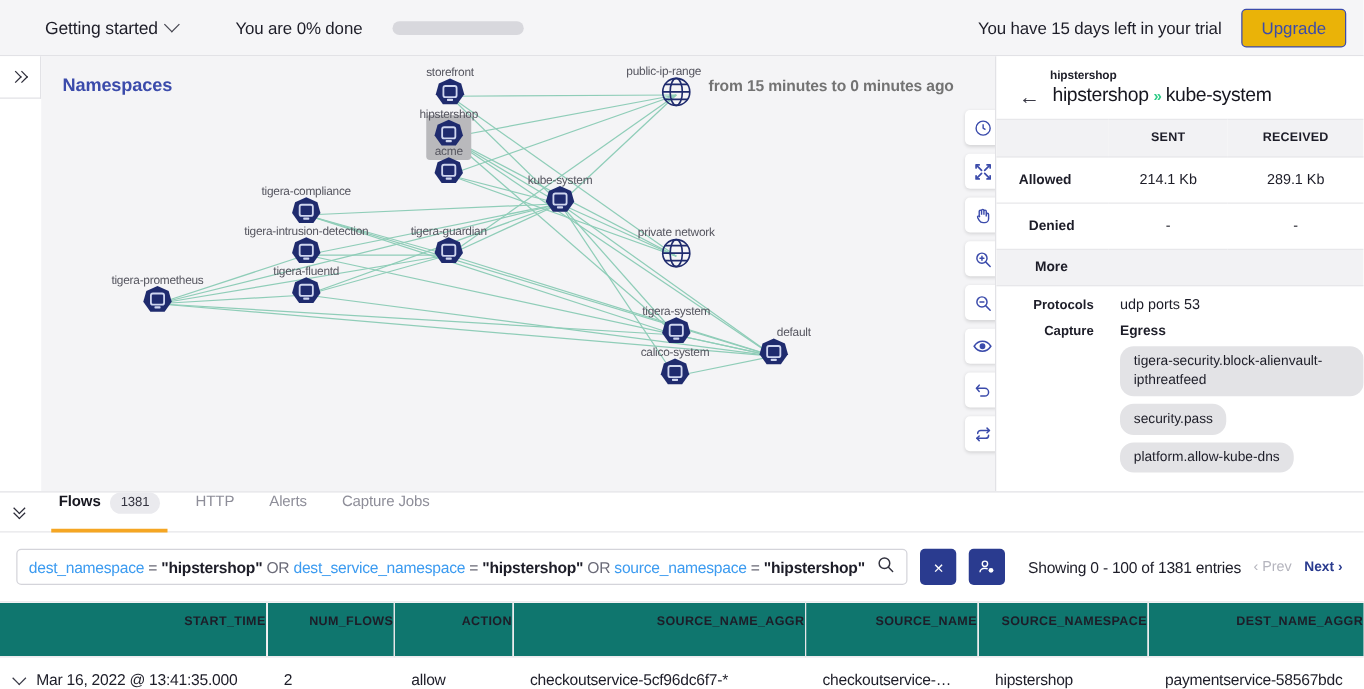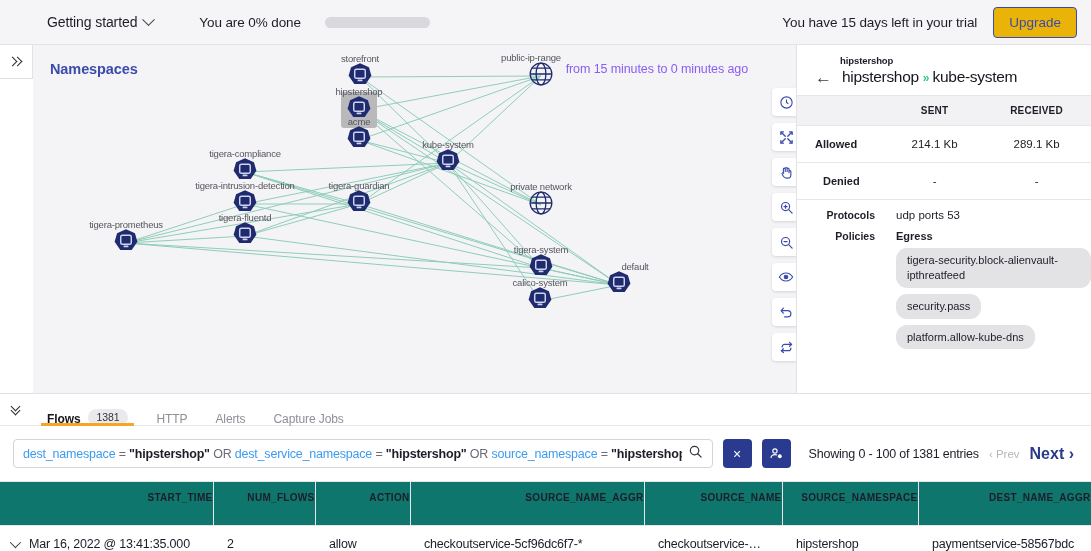--- a/index.html
+++ b/index.html
@@ -10,21 +10,21 @@
     overflow: hidden;
   }
   #app { position: relative; width: 1091px; height: 551px; background:#fff; }
 
   
   .topbar {
     position:absolute; left:0; top:0; width:1091px; height:45px;
     background:#f5f5f7; border-bottom:1px solid #e2e2e6;
     display:flex; align-items:center;
   }
-  .tb-left { display:flex; align-items:center; padding-left:47px; gap:14px; }
+  .tb-left { display:flex; align-items:center; padding-left:36px; gap:14px; }
   .getting-started {
     font-size:14px; color:#1d1d28; font-weight:400; cursor:pointer;
     display:flex; align-items:center; gap:7px; letter-spacing:-0.1px;
   }
   .chev-dn {
     width:9px; height:9px; border-right:1.6px solid #44444f;
     border-bottom:1.6px solid #44444f; transform:rotate(45deg) translate(-2px,-2px);
   }
   .done-text { font-size:13.5px; color:#1d1d28; margin-left:32px; letter-spacing:-0.1px;}
   .progress-track {
@@ -56,22 +56,23 @@
   
   .graph-panel {
     position:absolute; left:33px; top:45px; width:763px; height:348px;
     background:#f4f4f6; overflow:hidden;
   }
   .graph-title {
     position:absolute; left:17px; top:16px; font-size:14.5px;
     color:#3b4bab; font-weight:600; letter-spacing:-0.1px;
   }
   .time-range {
-    position:absolute; right:48px; top:17px; font-size:12.5px; color:#8b5cf6;
+    position:absolute; right:33px; top:17px; font-size:12.5px; color:#737373;
     letter-spacing:-0.1px;
+    font-weight:bold;
   }
   .graph-svg { position:absolute; left:0; top:0; }
 
   .node-label {
     position:absolute; font-size:9.5px; color:#55555f;
     transform:translateX(-50%); white-space:nowrap; letter-spacing:-0.2px;
   }
   .node {
     position:absolute; transform:translate(-50%,-50%); cursor:pointer;
   }
@@ -134,21 +135,21 @@
   .tabs-caret { width:33px; display:flex; align-items:center; justify-content:center; cursor:pointer;}
   .caret-dbl { position:relative; width:13px; height:11px;}
   .caret-dbl span{
     position:absolute; width:7px;height:7px; left:2px;
     border-right:1.8px solid #2b2b38; border-bottom:1.8px solid #2b2b38;
     transform:rotate(45deg);
   }
   .caret-dbl span:nth-child(1){ top:-1px;}
   .caret-dbl span:nth-child(2){ top:3px;}
   .tab {
-    display:flex; align-items:flex-end; gap:7px; height:32px; padding:0 14px;
+    display:flex; align-items:flex-start; gap:7px; height:32px; padding:0 14px;
     font-size:12px; color:#8e8e99; cursor:pointer; position:relative; letter-spacing:-0.1px;
   }
   .tab.active { color:#16161f; font-weight:bold; }
   .tab.active:after {
     content:""; position:absolute; left:8px; right:8px; bottom:0; height:2.5px; background:#f5a623;
   }
   .tab .badge {
     background:#eaeaee; color:#55555f; border-radius:10px; font-size:10.5px;
     padding:2.5px 9px; font-weight:normal;
   }
@@ -165,21 +166,21 @@
   .qv { color:#1d1d28; font-weight:bold; }
   .qop { color:#6b6b78; }
   .search-icon { margin-left:auto; padding-left:6px; flex:0 0 auto;}
   .sq-btn {
     width:29px; height:29px; background:#2a3b8f; border-radius:4px;
     display:flex; align-items:center; justify-content:center; cursor:pointer; color:#fff;
   }
   .paging { display:flex; align-items:center; gap:10px; margin-left:8px; padding-right:4px;}
   .showing { font-size:12.5px; color:#1d1d28; letter-spacing:-0.2px;}
   .prev { font-size:11.5px; color:#b5b5be; cursor:pointer; }
-  .next { font-size:16px; color:#2a3b8f; font-weight:bold; cursor:pointer; }
+  .next { font-size:11px; color:#2a3b8f; font-weight:bold; cursor:pointer; }
 
   .grid { width:100%; border-collapse:collapse; table-layout:fixed; }
   .grid th {
     background:#0f766e; font-size:10px; font-weight:bold; color:#1d1d28;
     text-align:right; padding:10px 0 22px 14px; letter-spacing:0.3px;
     border-top:1px solid #e6e6e9; border-bottom:1px solid #e6e6e9;
     border-right:1px solid #e6e6e9; white-space:nowrap; overflow:hidden;
   }
   .grid td {
     font-size:12.5px; color:#1d1d28; padding:11px 0 11px 14px;
@@ -435,28 +436,29 @@
           <td>289.1 Kb</td>
         </tr>
         <tr>
           <td class="rowlab indent">Denied</td>
           <td>-</td>
           <td>-</td>
         </tr>
       </tbody>
     </table>
 
+    <div class="more-row">More</div>
 
     <div class="kv">
       <div class="k">Protocols</div>
       <div class="v">udp ports 53</div>
     </div>
 
     <div class="kv">
-      <div class="k">Policies</div>
+      <div class="k">Capture</div>
       <div class="v">
         <div class="v bold" style="padding-left:0">Egress</div>
         <div id="policy-list"><div class="pill">tigera-security.block-alienvault-ipthreatfeed</div><div class="pill">security.pass</div><div class="pill">platform.allow-kube-dns</div></div>
       </div>
     </div>
   </div>
 
   <div class="bottom">
     <div class="tabs-row">
       <div class="tabs-caret">

